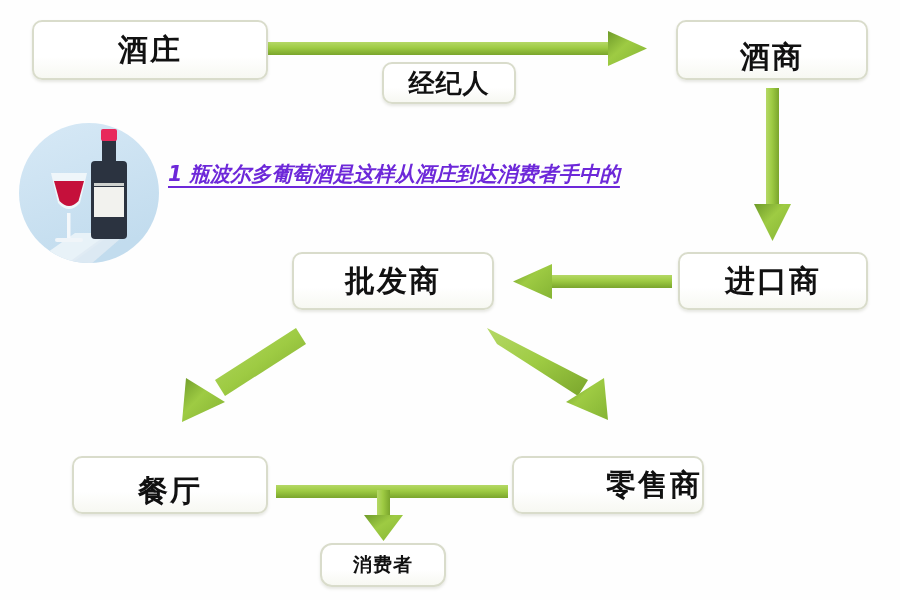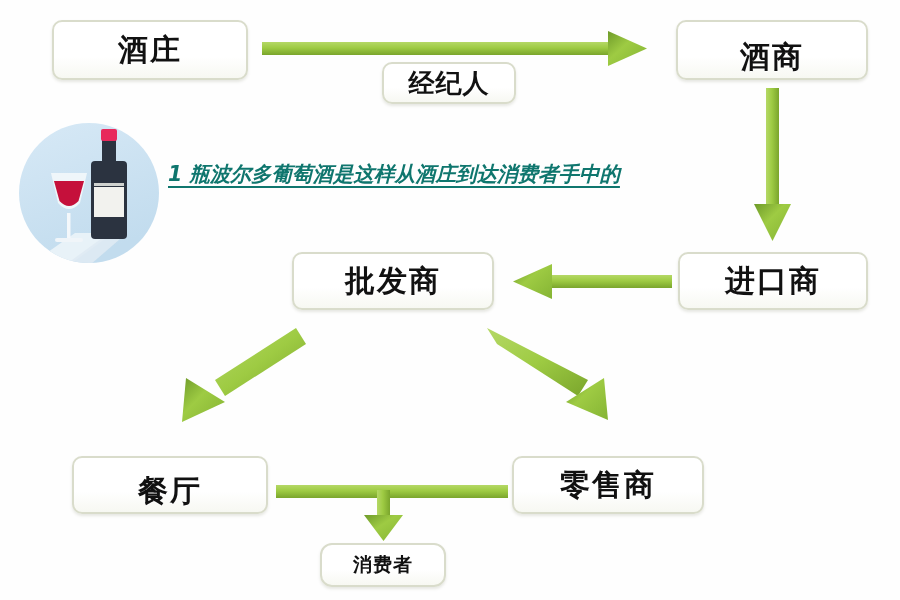--- a/index.html
+++ b/index.html
@@ -33,47 +33,47 @@
     color: #111111;
     font-weight: 700;
     letter-spacing: 2px;
     white-space: nowrap;
     text-shadow: 0 1px 0 rgba(255,255,255,0.9);
   }
   .node.big   { font-size: 30px; }
   .node.small { font-size: 26px; letter-spacing: 1px; }
   .node.tiny  { font-size: 19px; letter-spacing: 1px; }
 
-  #node-winery    { left: 52px;  top: 20px;  width: 196px; height: 60px; }
+  #node-winery    { left: 32px;  top: 20px;  width: 236px; height: 60px; }
   #node-merchant  { left: 676px; top: 20px;  width: 192px; height: 60px; align-items: flex-end; }
   #node-broker    { left: 382px; top: 62px;  width: 134px; height: 42px; }
   #node-wholesaler{ left: 292px; top: 252px; width: 202px; height: 58px; }
   #node-importer  { left: 678px; top: 252px; width: 190px; height: 58px; }
   #node-restaurant{ left: 72px;  top: 456px; width: 196px; height: 58px; align-items: flex-end; }
-  #node-retailer  { left: 512px; top: 456px; width: 192px; height: 58px; }
+  #node-retailer  { left: 512px; top: 456px; width: 192px; height: 58px; justify-content: flex-end; }
   #node-consumer  { left: 320px; top: 543px; width: 126px; height: 44px;
                     border-radius: 12px; }
 
   
   #arrows {
     position: absolute;
     left: 0; top: 0;
     width: 900px; height: 600px;
     pointer-events: none;
   }
 
   
   #caption {
     position: absolute;
     left: 168px;
     top: 160px;
     font-size: 20.5px;
     font-weight: 700;
     font-style: italic;
-    color: #0f766e;
+    color: #6d28d9;
     text-decoration: underline;
     text-underline-offset: 5px;
     white-space: nowrap;
     letter-spacing: 0px;
   }
 
   
   #wine-icon {
     position: absolute;
     left: 17px;

